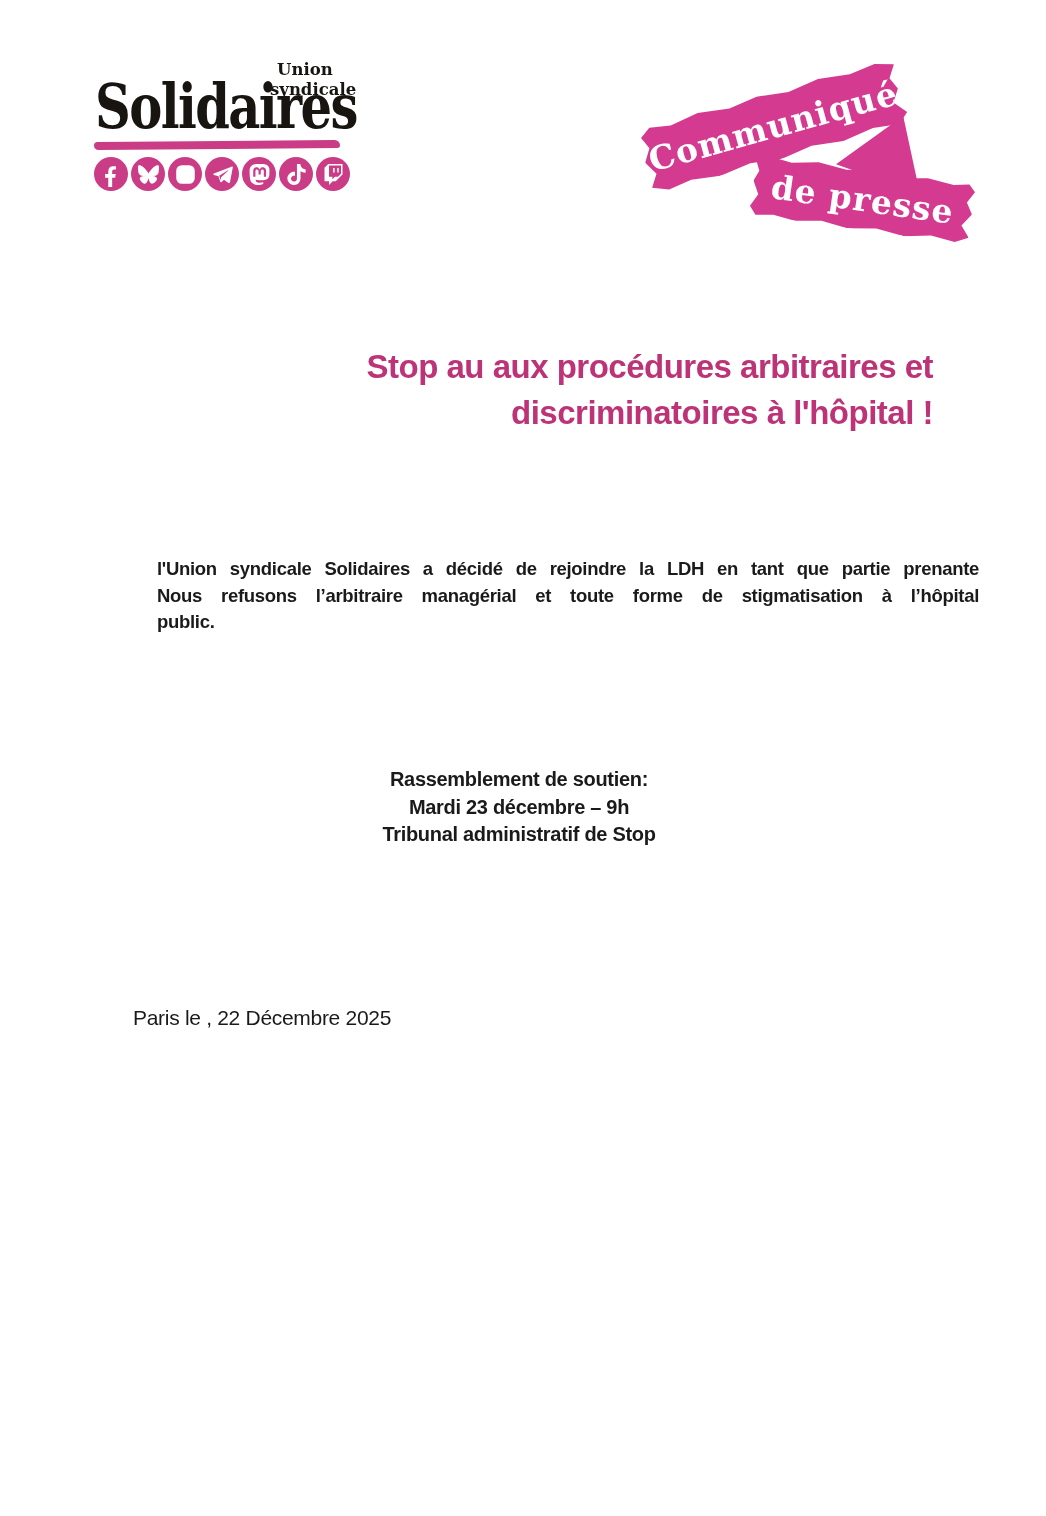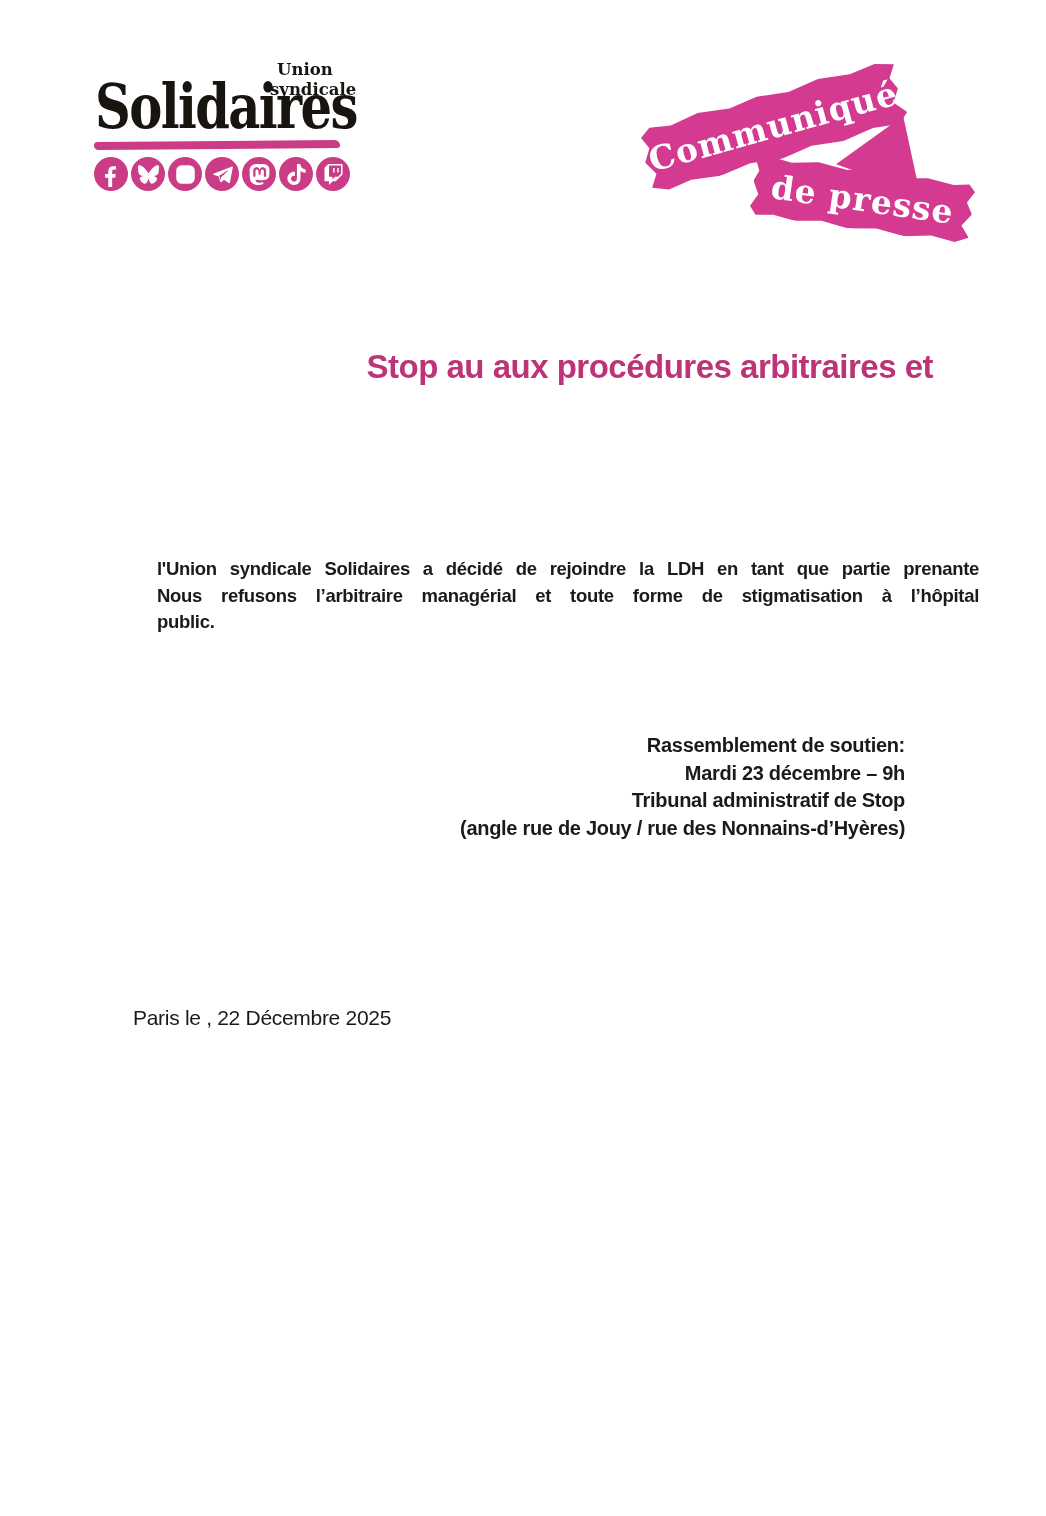--- a/index.html
+++ b/index.html
@@ -55,21 +55,21 @@
     color:#bc3477;font-weight:bold;font-size:33px;line-height:46px;letter-spacing:-.5px;
   }
   
   .bodytext{
     position:absolute;left:133px;top:556px;width:822px;
     font-weight:bold;font-size:18.5px;line-height:26.5px;letter-spacing:-.3px;margin-left:24px;
   }
   .jline{text-align:justify;text-align-last:justify;}
   
   .event{
-    position:absolute;left:133px;top:732px;width:772px;text-align:right;
+    position:absolute;left:133px;top:766px;width:772px;text-align:center;
     font-weight:bold;font-size:20px;line-height:27.5px;letter-spacing:-.3px;
   }
   
   .dateline{
     position:absolute;left:133px;top:1006px;
     font-weight:normal;font-size:21px;letter-spacing:-.3px;
   }
 </style>
 </head>
 <body>
@@ -128,30 +128,30 @@
   <div class="fold"></div>
   <div class="stamp1">
     <span class="stamp-text">Communiqué</span>
   </div>
   <div class="stamp2">
     <span class="stamp-text">de presse</span>
   </div>
 
   <div class="headline">
     <div>Stop au aux procédures arbitraires et</div>
+    <div>discriminatoires à l'hôpital !</div>
   </div>
 
   <div class="bodytext">
     <div class="jline">l'Union syndicale Solidaires a décidé de rejoindre la LDH en tant que partie prenante</div>
     <div class="jline">Nous refusons l’arbitraire managérial et toute forme de stigmatisation à l’hôpital</div>
     <div>public.</div>
   </div>
 
   <div class="event">
     <div>Rassemblement de soutien:</div>
     <div>Mardi 23 décembre – 9h</div>
     <div>Tribunal administratif de Stop</div>
-    <div>(angle rue de Jouy / rue des Nonnains-d’Hyères)</div>
   </div>
 
   <div class="dateline">Paris le , 22 Décembre 2025</div>
 
 </div>
 
 </body></html>

